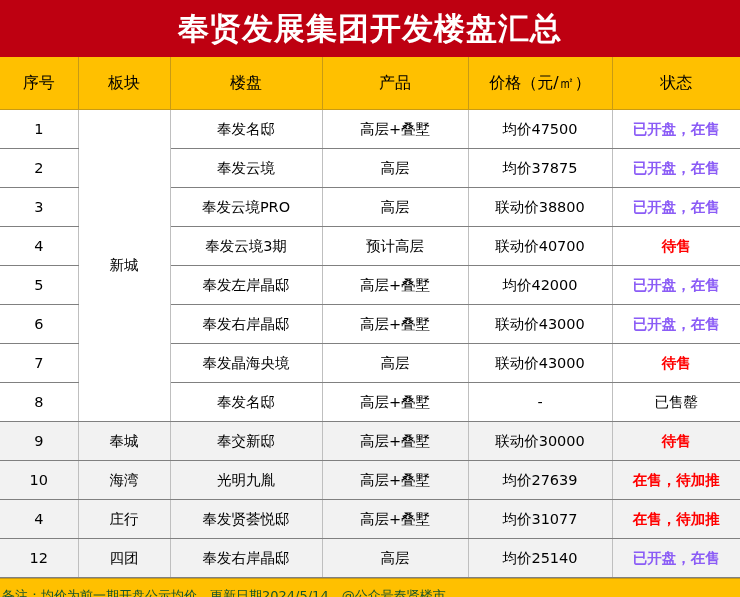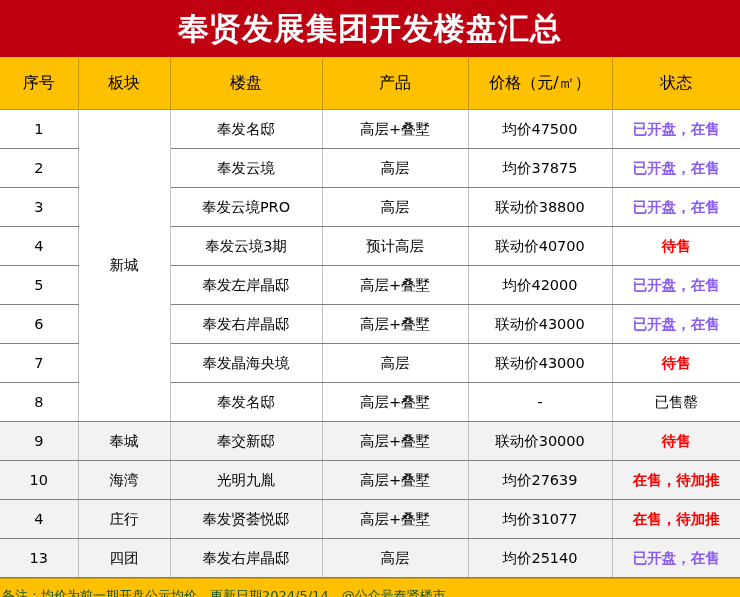--- a/index.html
+++ b/index.html
@@ -276,21 +276,21 @@
         </tr>
         <tr class="alt">
           <td>4</td>
           <td>庄行</td>
           <td>奉发贤荟悦邸</td>
           <td>高层+叠墅</td>
           <td>均价31077</td>
           <td class="status-red">在售，待加推</td>
         </tr>
         <tr class="alt">
-          <td>13</td>
+          <td>12</td>
           <td>四团</td>
           <td>奉发右岸晶邸</td>
           <td>高层</td>
           <td>均价25140</td>
           <td class="status-green">已开盘，在售</td>
         </tr>
       </tbody>
   </table>
 
   <div id="footer">

